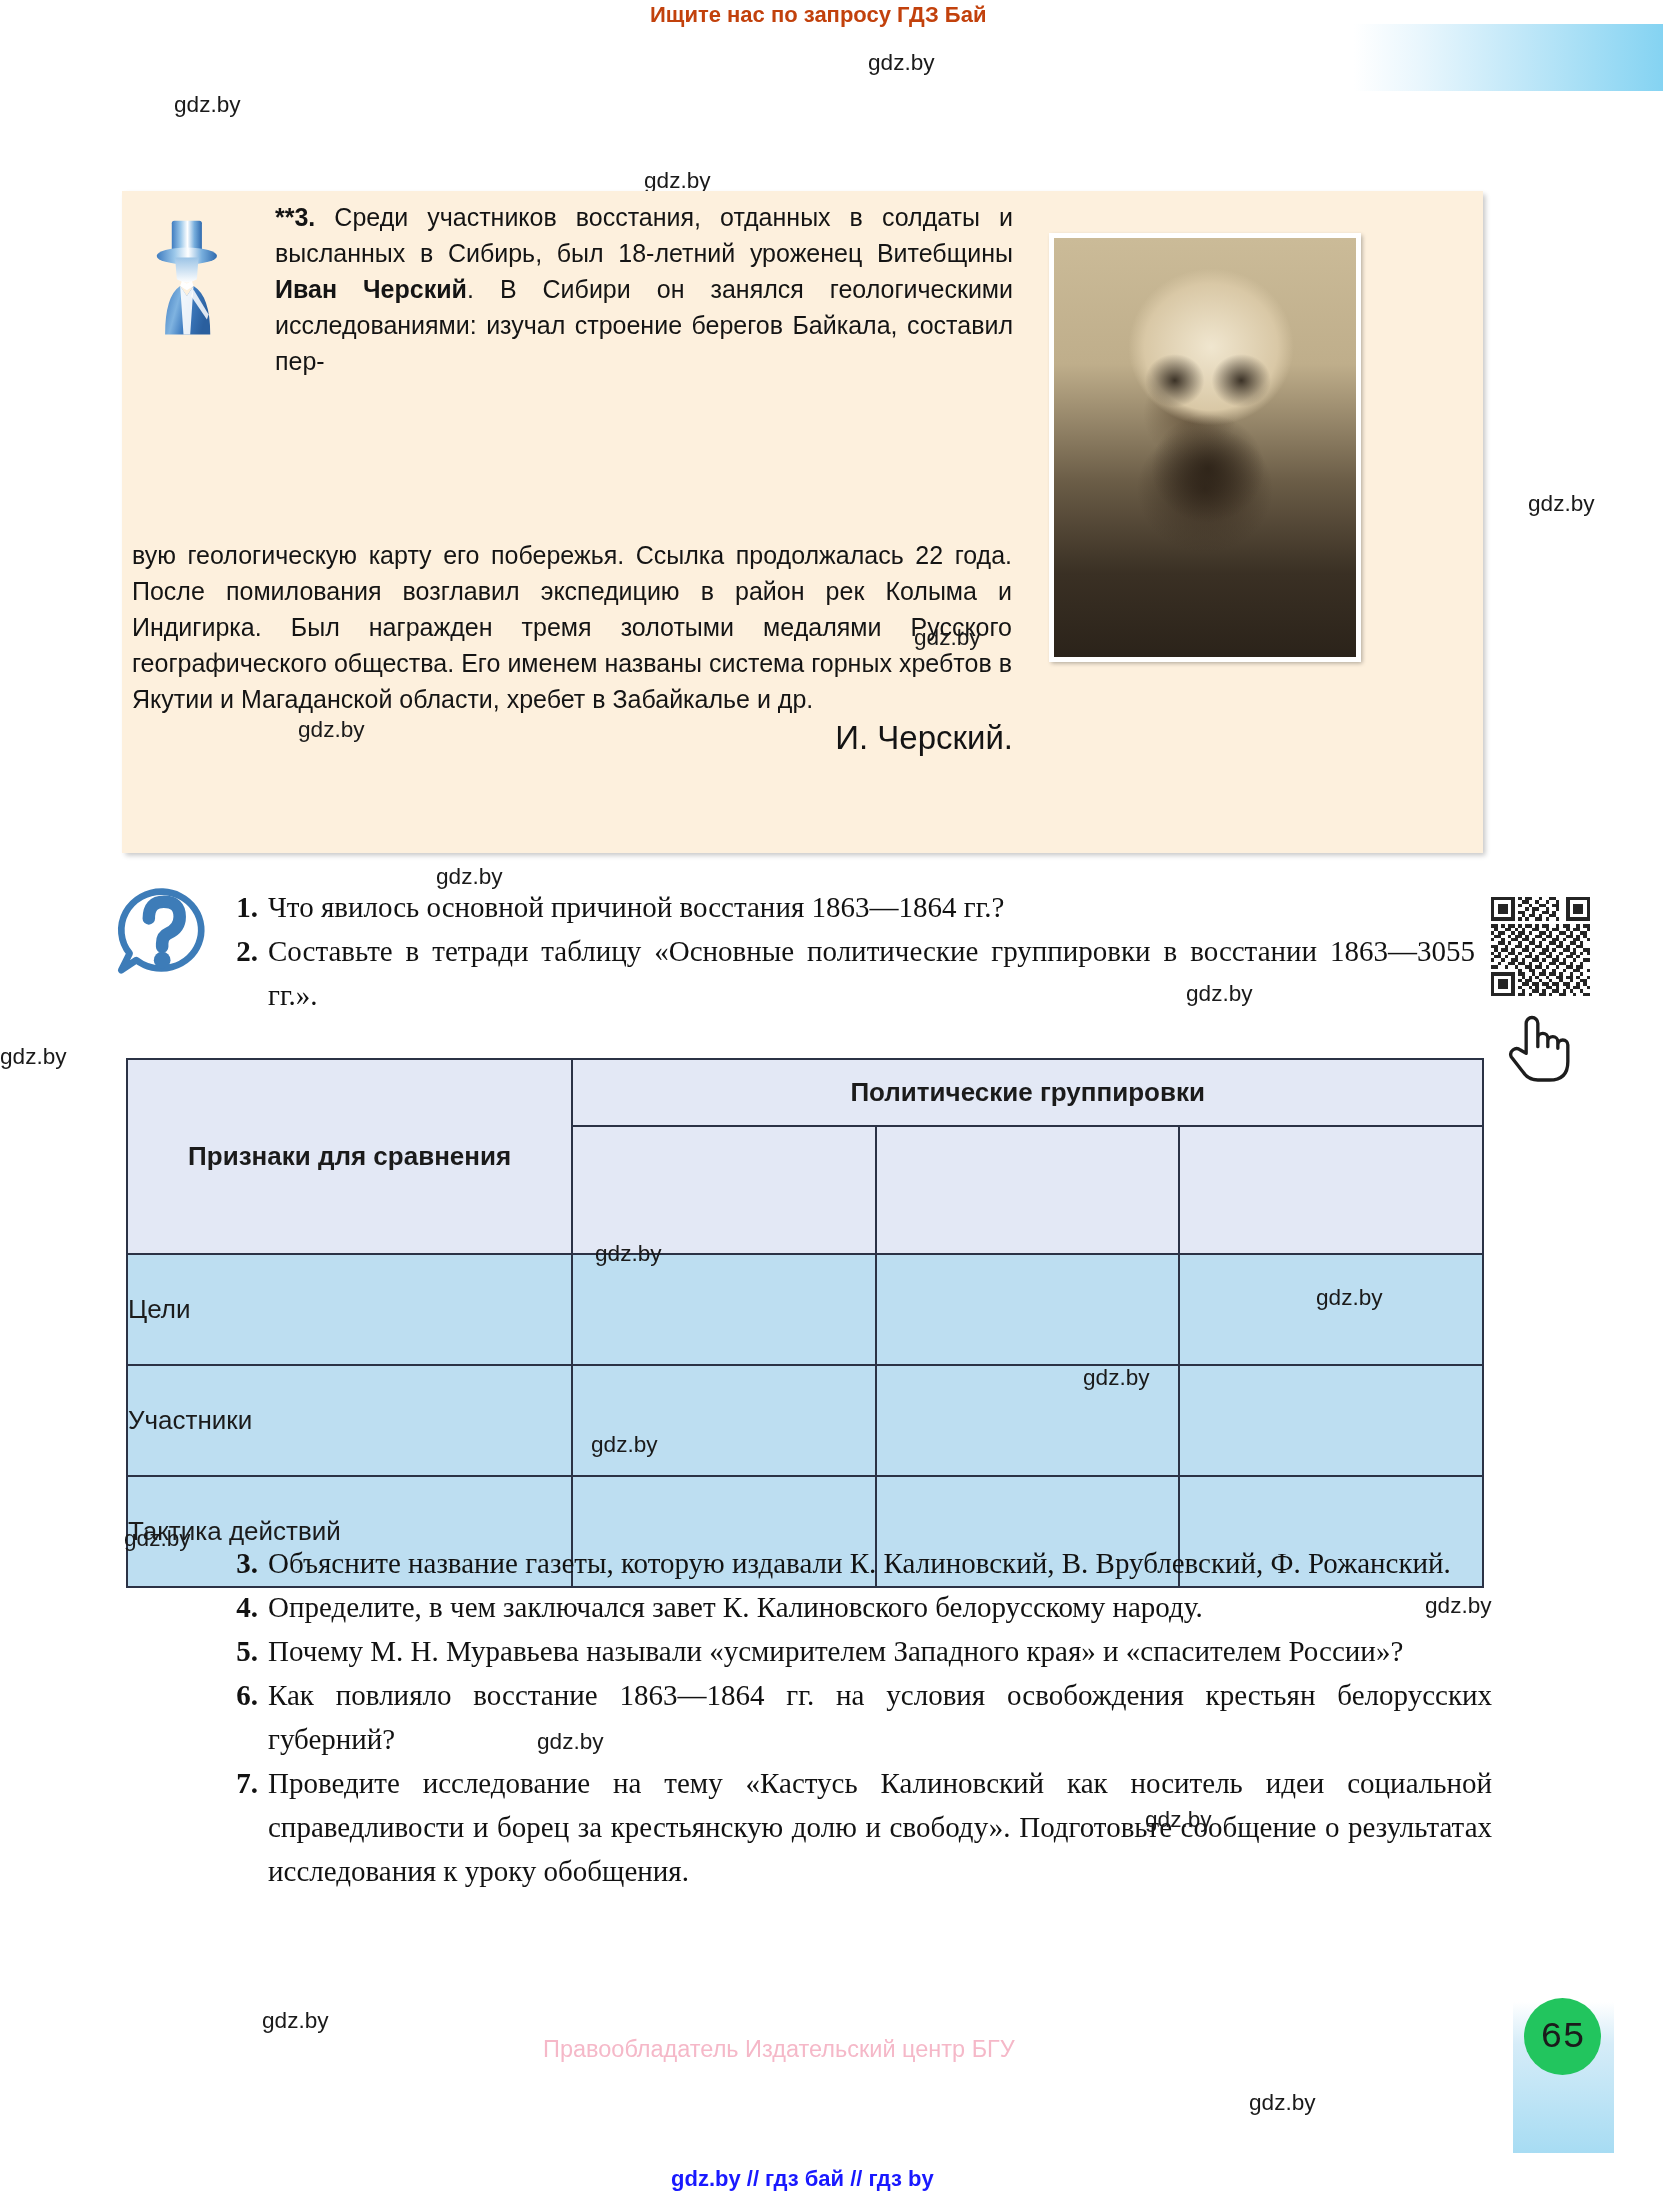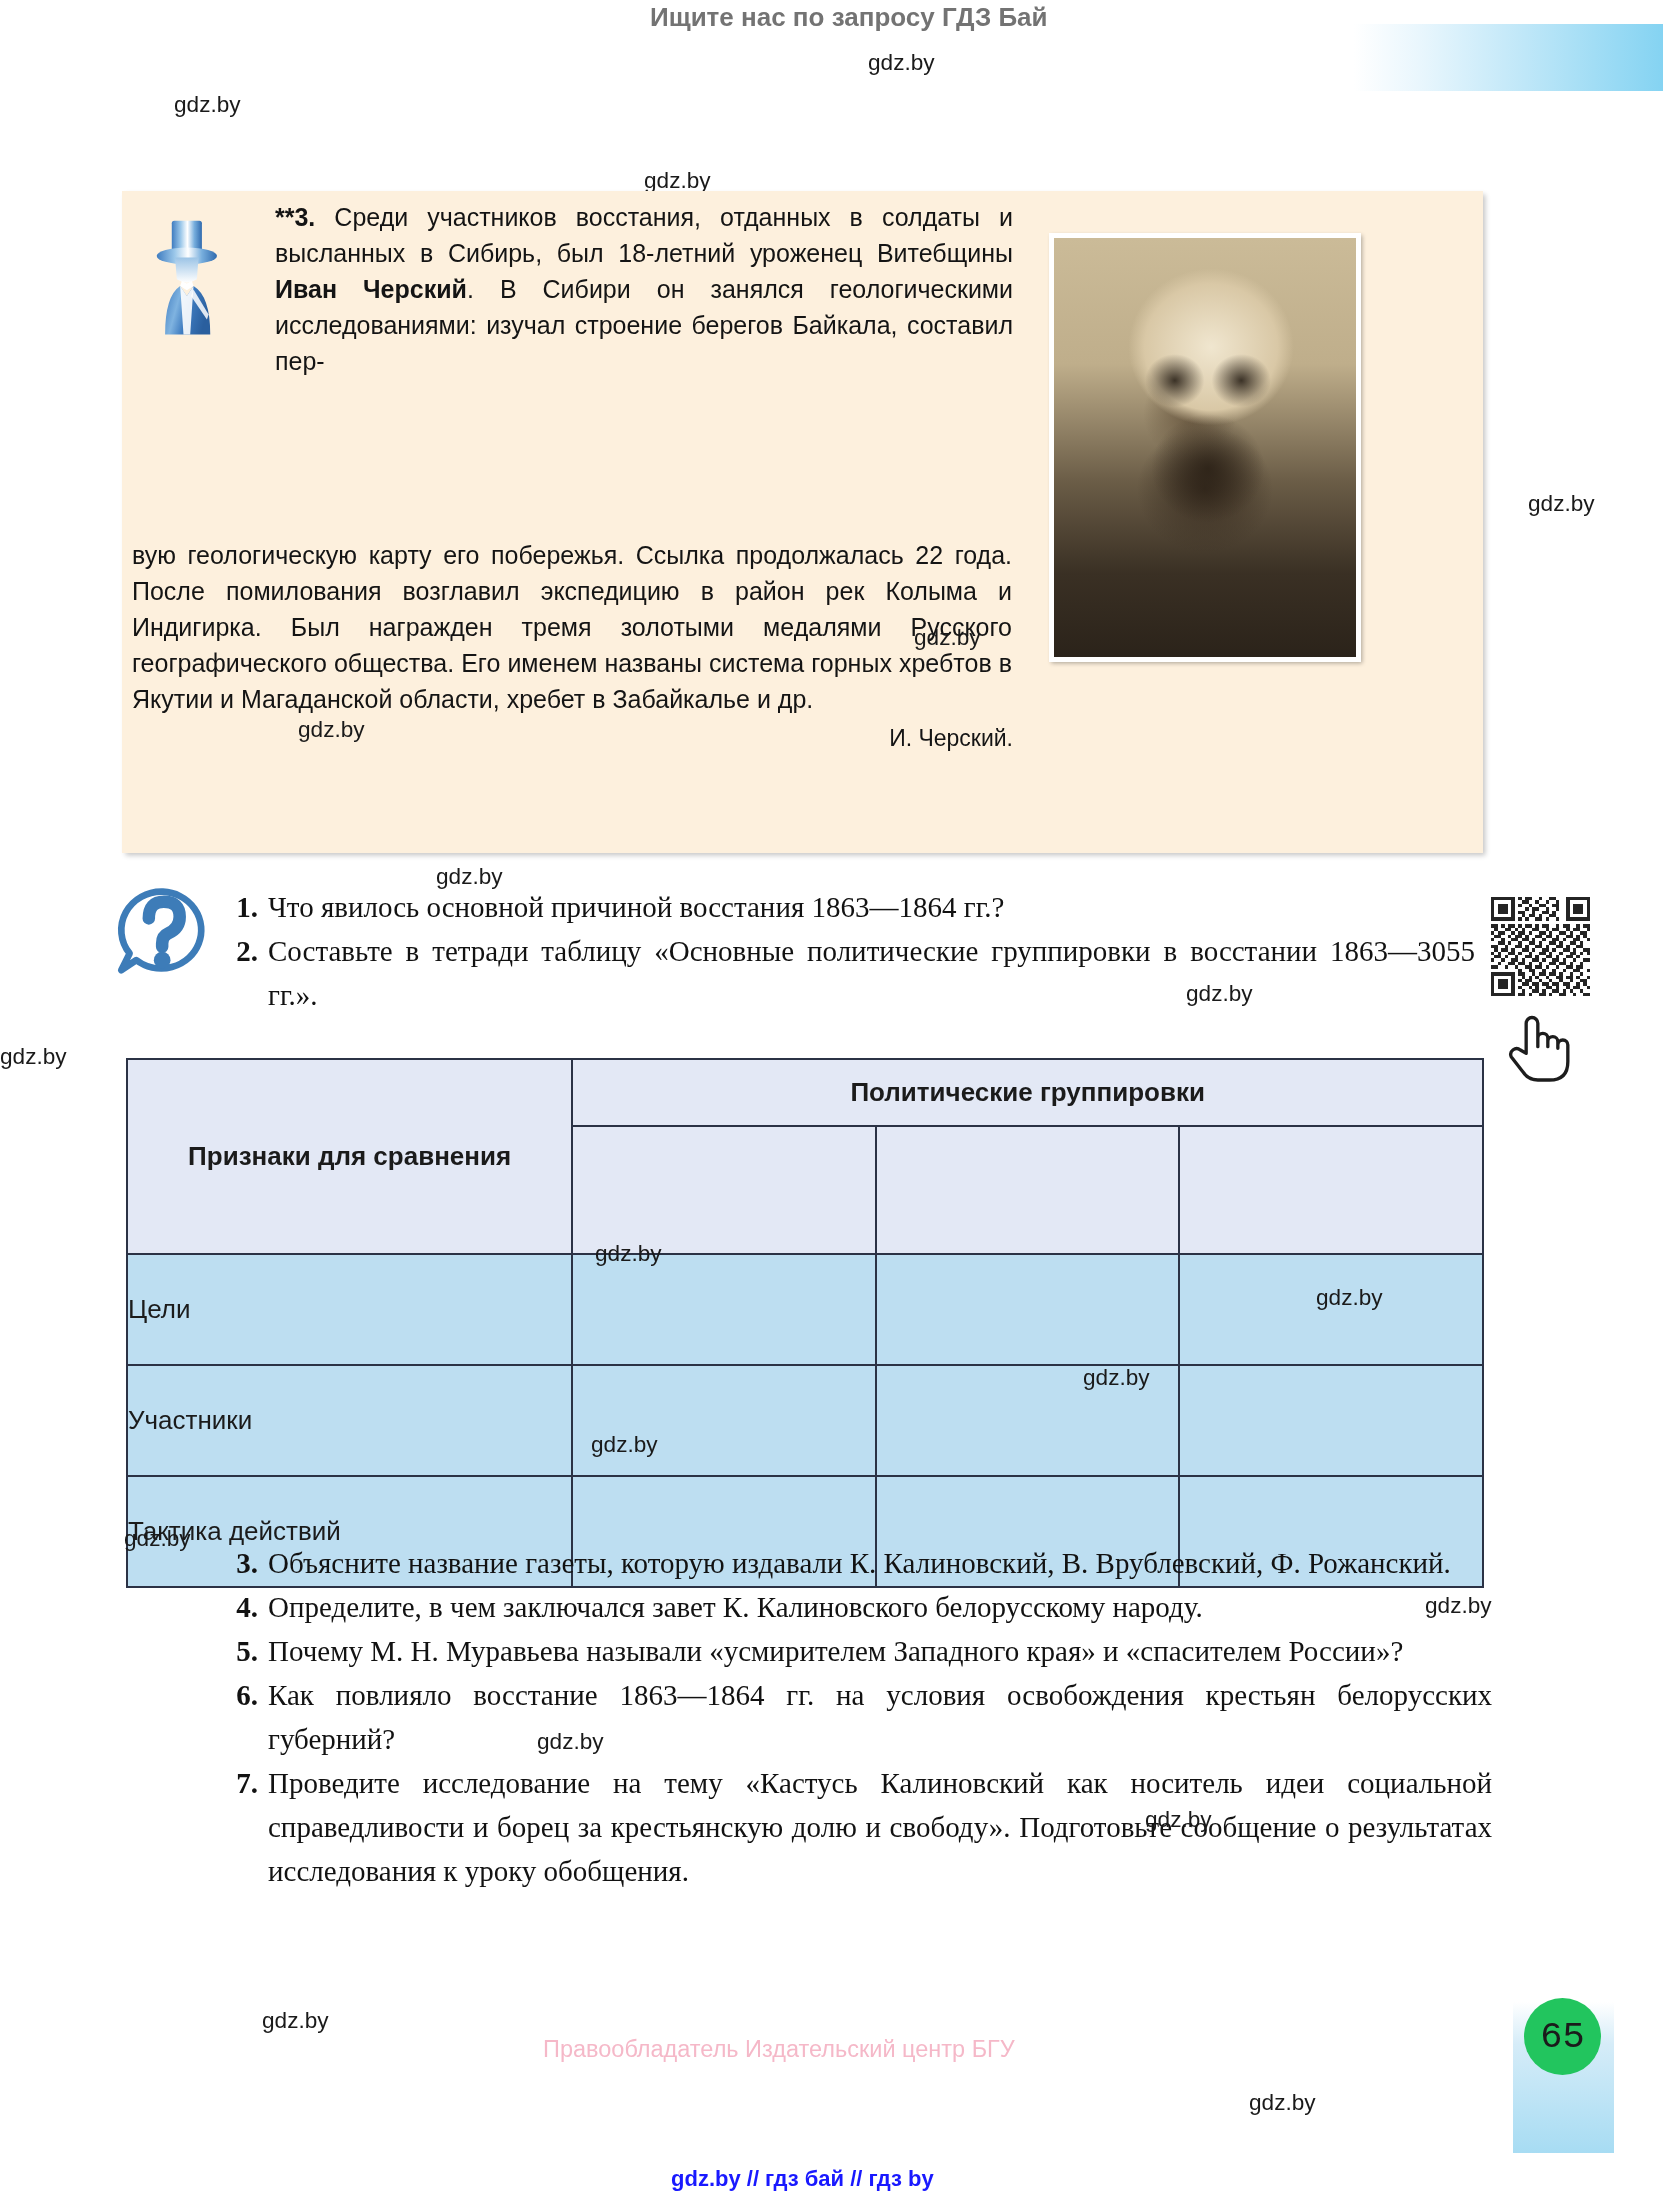--- a/index.html
+++ b/index.html
@@ -14,22 +14,22 @@
     position:absolute;
     font-family:"Liberation Sans", sans-serif;
     font-size:22.6px;
     color:#1a1a1a;
     white-space:nowrap;
     letter-spacing:0px;
   }
   .wm-top{
     position:absolute;
     font-family:"Liberation Sans", sans-serif;
-    font-size:26px;
-    color:#737373;
+    font-size:22px;
+    color:#c2410c;
     font-weight:600;
     white-space:nowrap;
   }
   .wm-bottom{
     position:absolute;
     font-family:"Liberation Sans", sans-serif;
     font-size:22px;
     color:#1919ff;
     white-space:nowrap;
     font-weight:600;
@@ -68,21 +68,21 @@
   }
   .infotext .runon{
     position:absolute;left:-143px;top:338px;width:880px;
     text-align:justify;
   }
   .infotext b{font-weight:bold;}
 
   .caption{
     position:absolute;left:153px;top:528px;width:738px;
     font-family:"Liberation Sans", sans-serif;
-    font-size:23px;
+    font-size:33px;
     line-height:38px;
     color:#141414;
     text-align:right;
   }
 
   .photoframe{
     position:absolute;left:927px;top:42px;width:302px;height:419px;
     background:#ffffff;
     padding:5px;
     box-shadow:1.7px 1.7px 4.2px rgba(0,0,0,.3);

